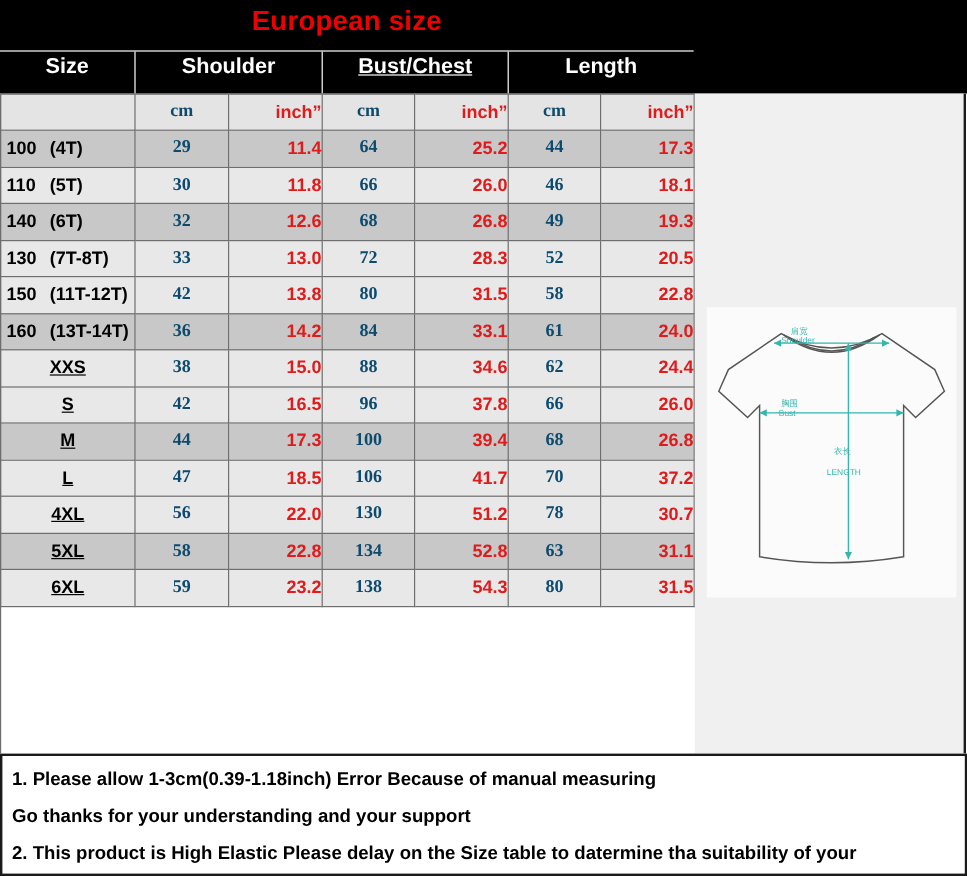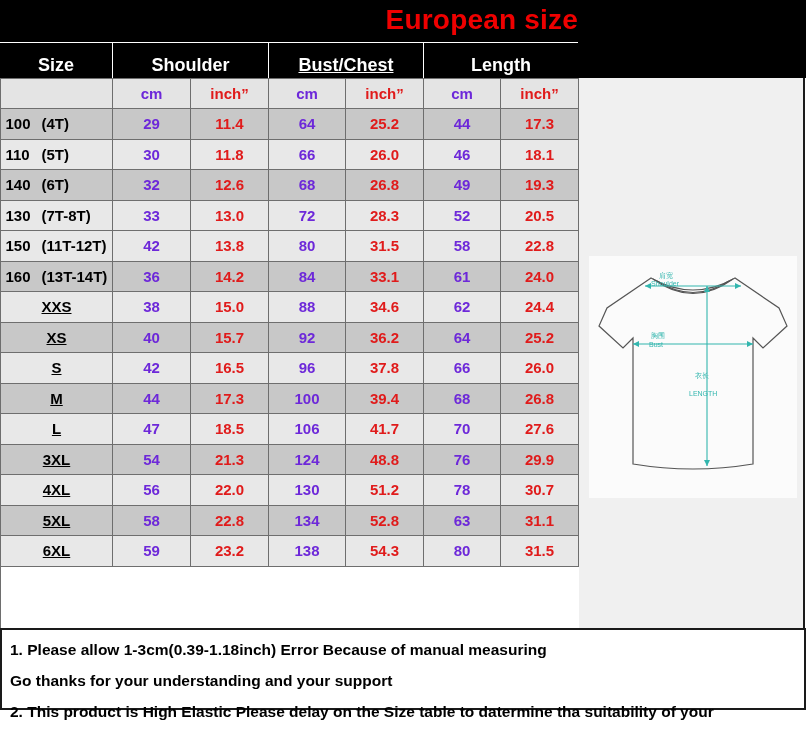--- a/index.html
+++ b/index.html
@@ -20,23 +20,23 @@
     position: absolute;
     left: 0; top: 0;
     width: 806px;
     height: 78px;
     background: #000000;
   }
   .chart-title {
     position: absolute;
     left: 0; top: 4px;
     width: 578px;
-    text-align: right;
+    text-align: center;
     color: #ef0000;
-    font-size: 28px;
+    font-size: 23px;
     font-weight: bold;
     letter-spacing: 0.2px;
   }
   .title-rule {
     position: absolute;
     left: 0; top: 42px;
     width: 578px;
     height: 1px;
     background: #ffffff;
   }
@@ -45,21 +45,21 @@
   .group-header {
     position: absolute;
     top: 43px;
     height: 35px;
     color: #ffffff;
     font-size: 18px;
     font-weight: bold;
     display: flex;
     align-items: flex-end;
     justify-content: center;
-    padding-bottom: 2px;
+    padding-bottom: 12px;
     box-sizing: border-box;
   }
   .group-sep {
     position: absolute;
     top: 43px;
     width: 1px;
     height: 35px;
     background: #ffffff;
   }
 
@@ -75,22 +75,22 @@
     border: 1px solid #6e6e6e;
     text-align: center;
     font-weight: bold;
     padding: 0;
     height: 29.5px;
     font-size: 15px;
     color: #000000;
   }
   .size-table tr.sub td { height: 29px; }
   .size-table td.size-cell { font-size: 15px; }
-  .size-table td.inch { color: #e01b1b; border-left: 1px dashed #333333; }
-  .size-table td.cm { color: #6d28d9; }
+  .size-table td.inch { color: #e01b1b; border-left: 1px dashed #333333; text-align: right; }
+  .size-table td.cm { color: #0c4a6e; font-family: Liberation Serif, serif; }
   tr.light td { background: #e8e8e8; }
   tr.dark  td { background: #c8c8c8; }
   tr.sub td   { background: #e4e4e4; }
 
   .size-inner {
     display: flex;
     justify-content: center;
     align-items: center;
     gap: 2px;
     white-space: nowrap;
@@ -116,21 +116,21 @@
     height: 242px;
     background: #fbfbfb;
   }
   .shirt-box svg { display: block; }
 
   
   .footer {
     position: absolute;
     left: 0; top: 628px;
     width: 806px;
-    height: 82px;
+    height: 102px;
     background: #ffffff;
     border: 2px solid #1a1a1a;
     border-top: 2px solid #1a1a1a;
     box-sizing: border-box;
     padding: 4px 8px 16px 8px;
   }
   .note {
     font-size: 15.5px;
     font-weight: bold;
     color: #000000;
@@ -266,29 +266,20 @@
       </tr>
       <tr class="light">
         <td class="size-cell"><span class="size-plain">XXS</span></td>
         <td class="cm">38</td>
         <td class="inch">15.0</td>
         <td class="cm">88</td>
         <td class="inch">34.6</td>
         <td class="cm">62</td>
         <td class="inch">24.4</td>
       </tr>
-      <tr class="dark">
-        <td class="size-cell"><span class="size-plain">XS</span></td>
-        <td class="cm">40</td>
-        <td class="inch">15.7</td>
-        <td class="cm">92</td>
-        <td class="inch">36.2</td>
-        <td class="cm">64</td>
-        <td class="inch">25.2</td>
-      </tr>
       <tr class="light">
         <td class="size-cell"><span class="size-plain">S</span></td>
         <td class="cm">42</td>
         <td class="inch">16.5</td>
         <td class="cm">96</td>
         <td class="inch">37.8</td>
         <td class="cm">66</td>
         <td class="inch">26.0</td>
       </tr>
       <tr class="dark">
@@ -300,30 +291,21 @@
         <td class="cm">68</td>
         <td class="inch">26.8</td>
       </tr>
       <tr class="light">
         <td class="size-cell"><span class="size-plain">L</span></td>
         <td class="cm">47</td>
         <td class="inch">18.5</td>
         <td class="cm">106</td>
         <td class="inch">41.7</td>
         <td class="cm">70</td>
-        <td class="inch">27.6</td>
-      </tr>
-      <tr class="dark">
-        <td class="size-cell"><span class="size-plain">3XL</span></td>
-        <td class="cm">54</td>
-        <td class="inch">21.3</td>
-        <td class="cm">124</td>
-        <td class="inch">48.8</td>
-        <td class="cm">76</td>
-        <td class="inch">29.9</td>
+        <td class="inch">37.2</td>
       </tr>
       <tr class="light">
         <td class="size-cell"><span class="size-plain">4XL</span></td>
         <td class="cm">56</td>
         <td class="inch">22.0</td>
         <td class="cm">130</td>
         <td class="inch">51.2</td>
         <td class="cm">78</td>
         <td class="inch">30.7</td>
       </tr>

